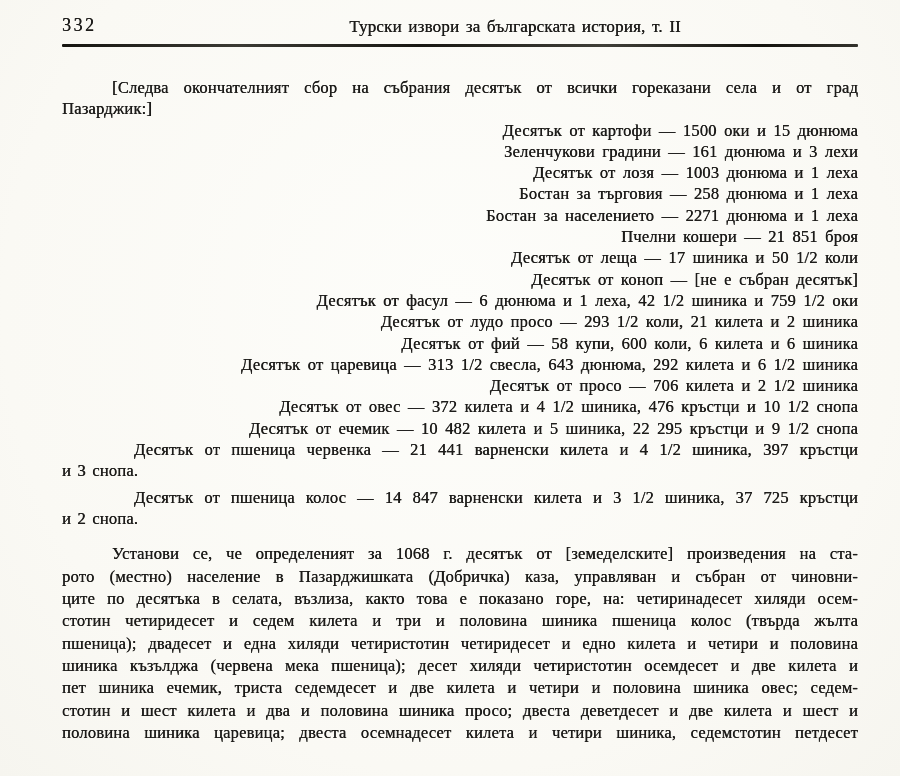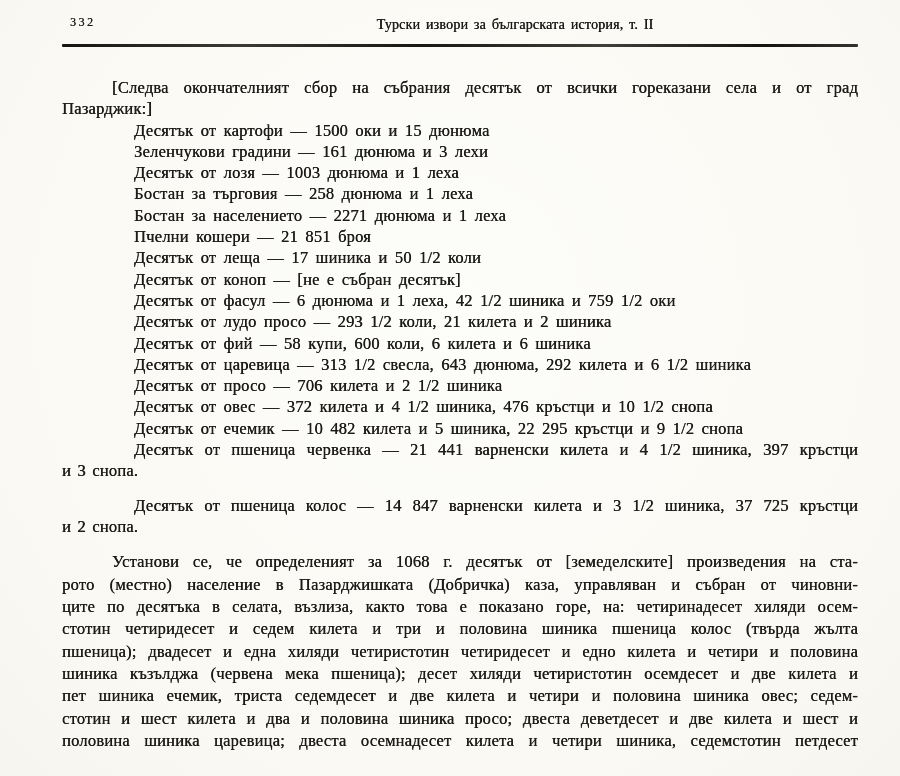--- a/index.html
+++ b/index.html
@@ -17,29 +17,29 @@
     word-spacing: 2px;
     text-shadow: 0.3px 0 0 currentColor; 
   }
   .page-header {
     position: relative;
     margin: 15px 42px 0 62px;
     height: 24px;
   }
   .page-num {
     position: absolute;
-    left: 8px; top: 0;
-    font-size: 12px;
+    left: 0; top: 0;
+    font-size: 18px;
     letter-spacing: 2.5px;
   }
   .header-title {
     position: absolute;
     left: 110px; right: 0; top: 2px;
     text-align: center;
-    font-size: 14px;
+    font-size: 17px;
   }
   .header-rule {
     margin: 5px 42px 0 62px;
     height: 3px;
     border-radius: 1px;
     background: linear-gradient(90deg, #15140f 0%, #3b3a34 22%, #181712 45%, #403f38 68%, #14130e 88%, #33322c 100%);
   }
   .content {
     margin: 0 42px 0 62px; 
   }
@@ -49,22 +49,23 @@
     text-align-last: justify;
   }
   .indent-para { text-indent: 50px; }
   .indent-list { text-indent: 72px; }
   .intro { margin-top: 30px; }
   .tithe-list { }
   .list-item {
     padding-left: 72px;
     line-height: 21.3px;
     word-spacing: 3px;
+    text-align: right;
   }
-  .kolos-gap { margin-top: 13px; }
+  .kolos-gap { margin-top: 5px; }
   .closing { margin-top: 14px; }
   .closing .line { line-height: 22.35px; }
   p, div { margin: 0; }
 </style>
 </head>
 <body>
 
 <header class="page-header">
   <span class="page-num">332</span>
   <span class="header-title">Турски извори за българската история, т. II</span>

